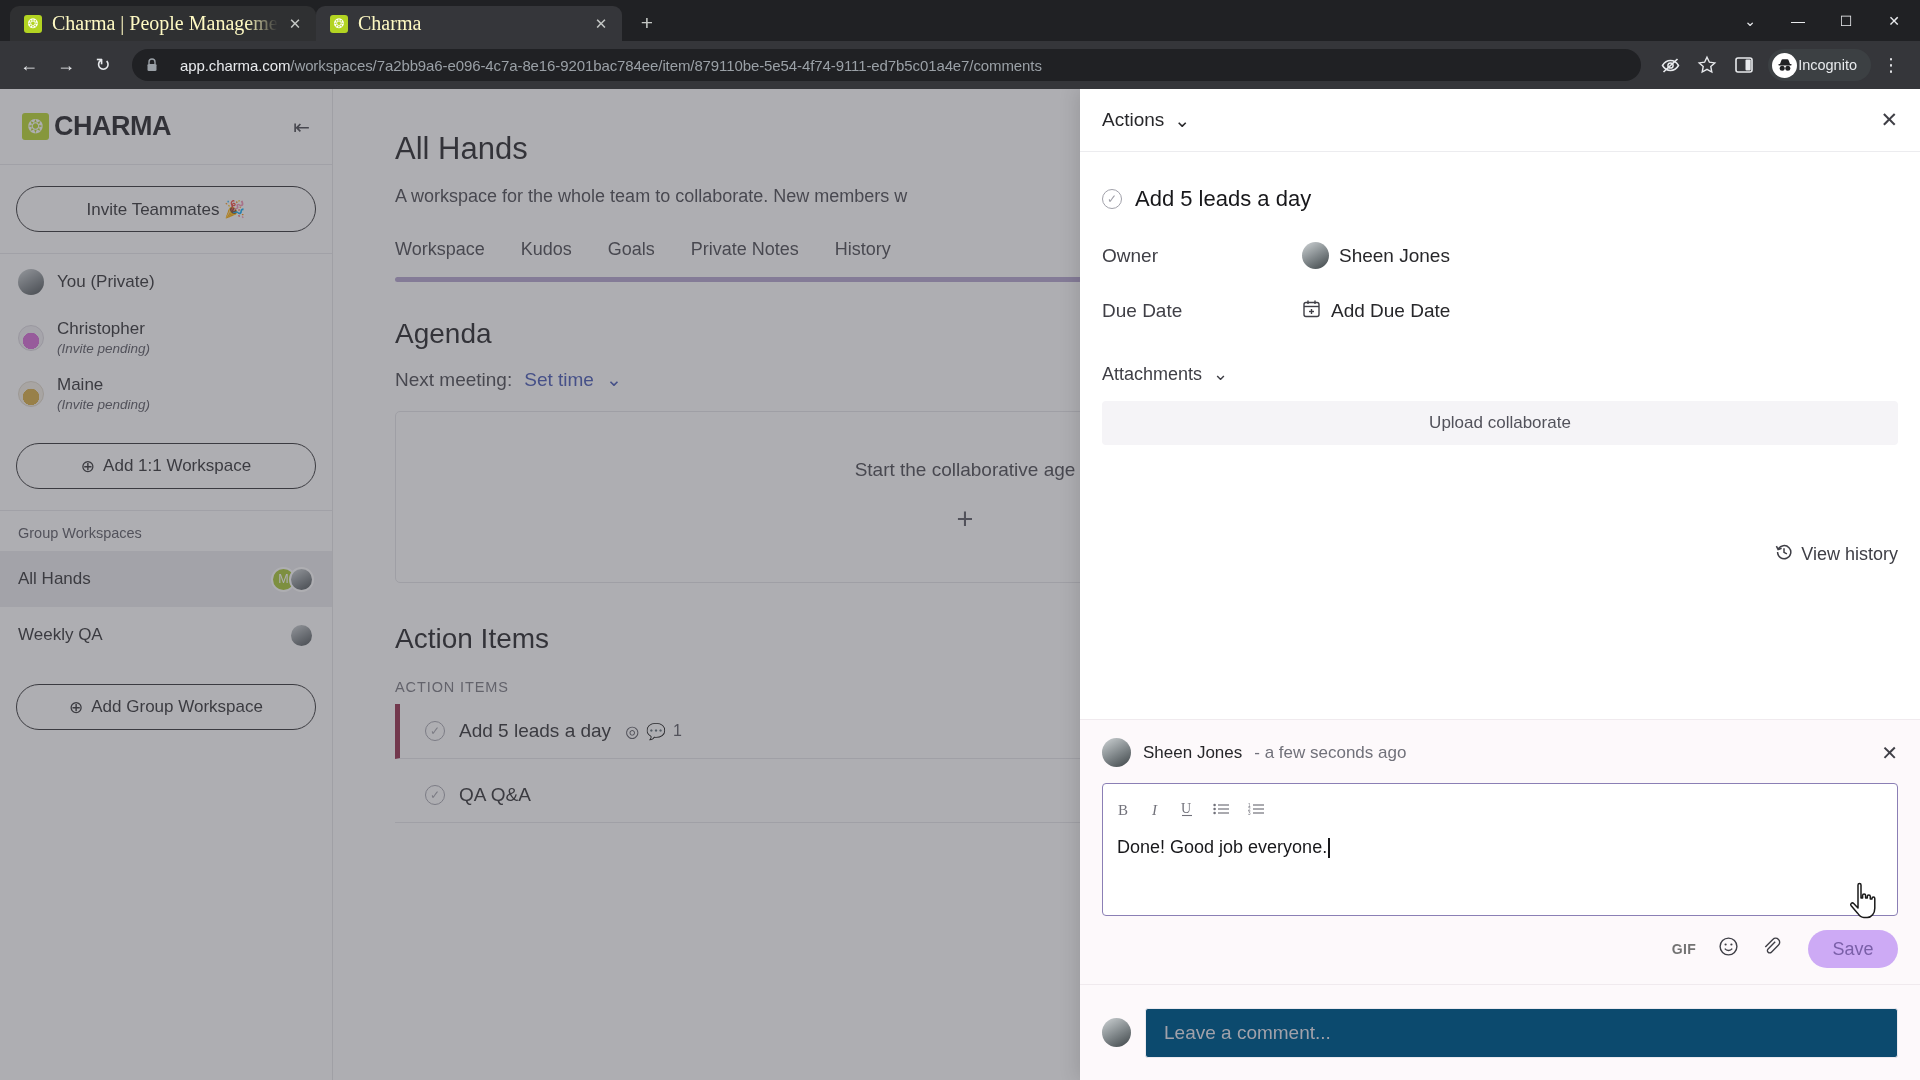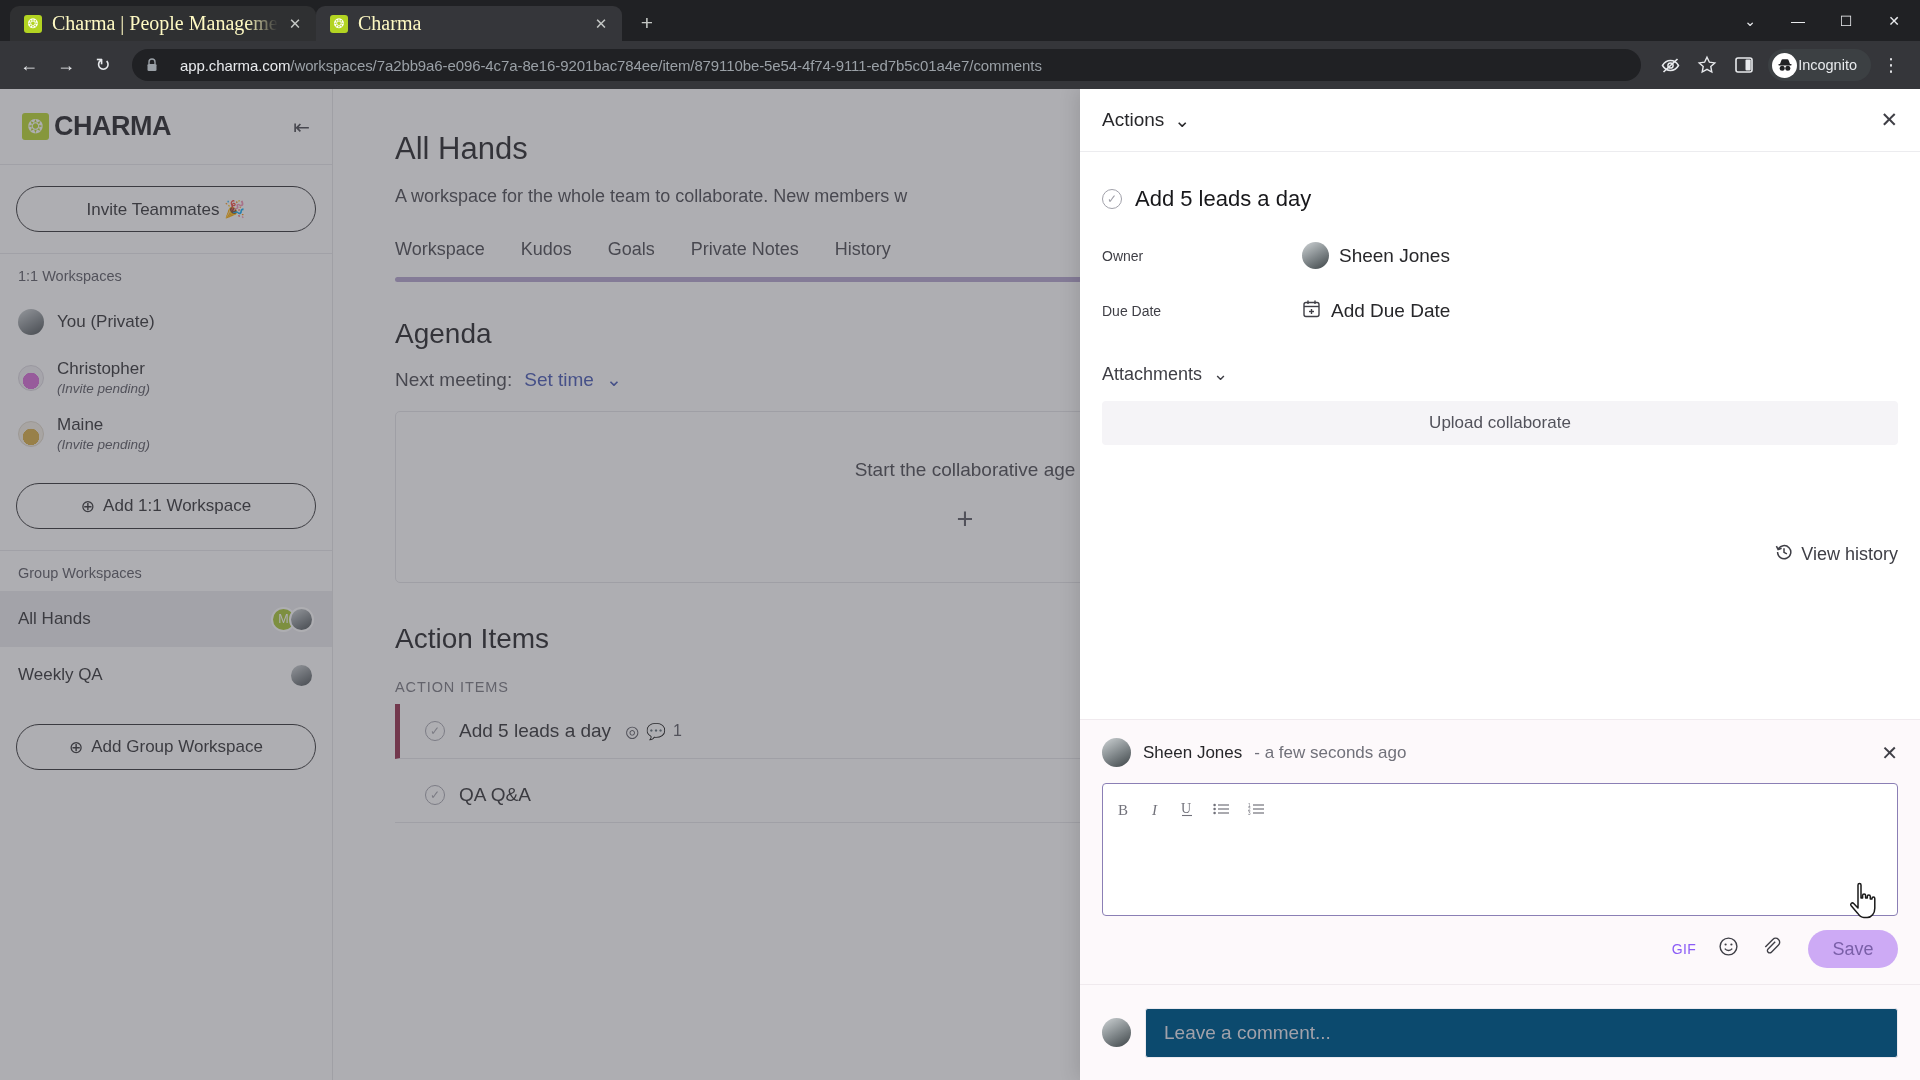--- a/index.html
+++ b/index.html
@@ -209,21 +209,21 @@
                 font-size: 19px; color: #27272a; }
   .dw-x { margin-left: auto; font-size: 21px; color: #3f3f46; }
 
   .dw-body { flex: 1 1 auto; padding: 0 22px; overflow: hidden; }
 
   .item-title-row {
     display: flex; align-items: center; gap: 13px;
     margin-top: 34px; font-size: 22px; color: #18181b;
   }
   .kv { display: flex; align-items: center; margin-top: 30px; }
-  .kv-k { width: 200px; flex: 0 0 200px; font-size: 14px; color: #3f3f46; }
+  .kv-k { width: 200px; flex: 0 0 200px; font-size: 19px; color: #3f3f46; }
   .kv-v { display: flex; align-items: center; gap: 10px;
           font-size: 19px; color: #27272a; }
   .kv-ava { width: 27px; height: 27px; border-radius: 50%;
             background: linear-gradient(150deg,#cfd4d6,#7d8487 55%,#3d4447); }
 
   .attach-hdr { margin-top: 40px; display: flex; align-items: center;
                 gap: 11px; font-size: 18px; color: #3f3f46; }
   .upload-box {
     margin-top: 16px; height: 44px; background: #f5f4f7; border-radius: 4px;
     display: flex; align-items: center; justify-content: center;
@@ -250,21 +250,21 @@
   }
   .etoolbar { display: flex; align-items: center; gap: 18px;
               height: 30px; color: #71717a; font-size: 17px; }
   .etoolbar .ei { display: flex; align-items: center; }
   .etext { margin-top: 13px; font-size: 18px; color: #18181b;
            display: flex; align-items: center; }
   .caret { display: inline-block; width: 1.4px; height: 20px;
            background: #18181b; margin-left: 1px; }
   .cmp-actions { margin-top: 14px; display: flex; align-items: center;
                  justify-content: flex-end; gap: 22px; }
-  .gif-ico { font-size: 14px; font-weight: normal; color: #8b5cf6;
+  .gif-ico { font-size: 14px; font-weight: bold; color: #737373;
              letter-spacing: .3px; }
   .icn { color: #3f3f46; font-size: 19px; }
   .save-btn {
     width: 90px; height: 38px; border-radius: 19px; background: #cdaaf5;
     color: #7a5fa8; font-size: 18px; display: flex;
     align-items: center; justify-content: center; margin-left: 4px;
   }
 
   .leave-row {
     flex: 0 0 auto; height: 96px; border-top: 1px solid #f0eaee;
@@ -363,21 +363,20 @@
             <span class="brand-mark">❂</span>
             <span class="brand-txt">CHARMA</span>
           </div>
           <span class="collapse-ico">⇤</span>
         </div>
         <div class="sec-divider"></div>
 
         <div class="pillbtn">Invite Teammates 🎉</div>
         <div class="sec-divider"></div>
 
-        <div class="grouphdr">1:1 Workspaces</div>
 
         <div class="ws-row">
           <span class="ava"></span>
           <span class="ws-name">You (Private)</span>
         </div>
         <div class="ws-row">
           <span class="ava purple"></span>
           <span class="ws-name">
             <span>Christopher</span><br>
             <span class="ws-sub">(Invite pending)</span>
@@ -564,20 +563,24 @@
               <svg width="17" height="14" viewBox="0 0 17 14">
                   <text x="0" y="4.6" font-family="Liberation Sans, sans-serif" font-size="4.6" fill="#71717a">1</text>
                   <text x="0" y="8.6" font-family="Liberation Sans, sans-serif" font-size="4.6" fill="#71717a">2</text>
                   <text x="0" y="12.6" font-family="Liberation Sans, sans-serif" font-size="4.6" fill="#71717a">3</text>
                   <line x1="5" y1="3" x2="16" y2="3" stroke="#71717a" stroke-width="1.2"></line>
                   <line x1="5" y1="7" x2="16" y2="7" stroke="#71717a" stroke-width="1.2"></line>
                   <line x1="5" y1="11" x2="16" y2="11" stroke="#71717a" stroke-width="1.2"></line>
                 </svg>
             </span>
           </div>
+          <div class="etext">
+            <span>Done! Good job everyone.</span>
+              <span class="caret"></span>
+          </div>
         </div>
 
         <div class="cmp-actions">
           <span class="gif-ico">GIF</span>
           <span class="icn">
             <svg width="21" height="21" viewBox="0 0 21 21">
                 <circle cx="10.5" cy="10.5" r="8.4" fill="none" stroke="#3f3f46" stroke-width="1.4"></circle>
                 <circle cx="7.6" cy="8.5" r="1.1" fill="#3f3f46"></circle>
                 <circle cx="13.4" cy="8.5" r="1.1" fill="#3f3f46"></circle>
                 <path d="M6.8 12.6a4.6 4.6 0 0 0 7.4 0" fill="none" stroke="#3f3f46" stroke-width="1.4"></path>

